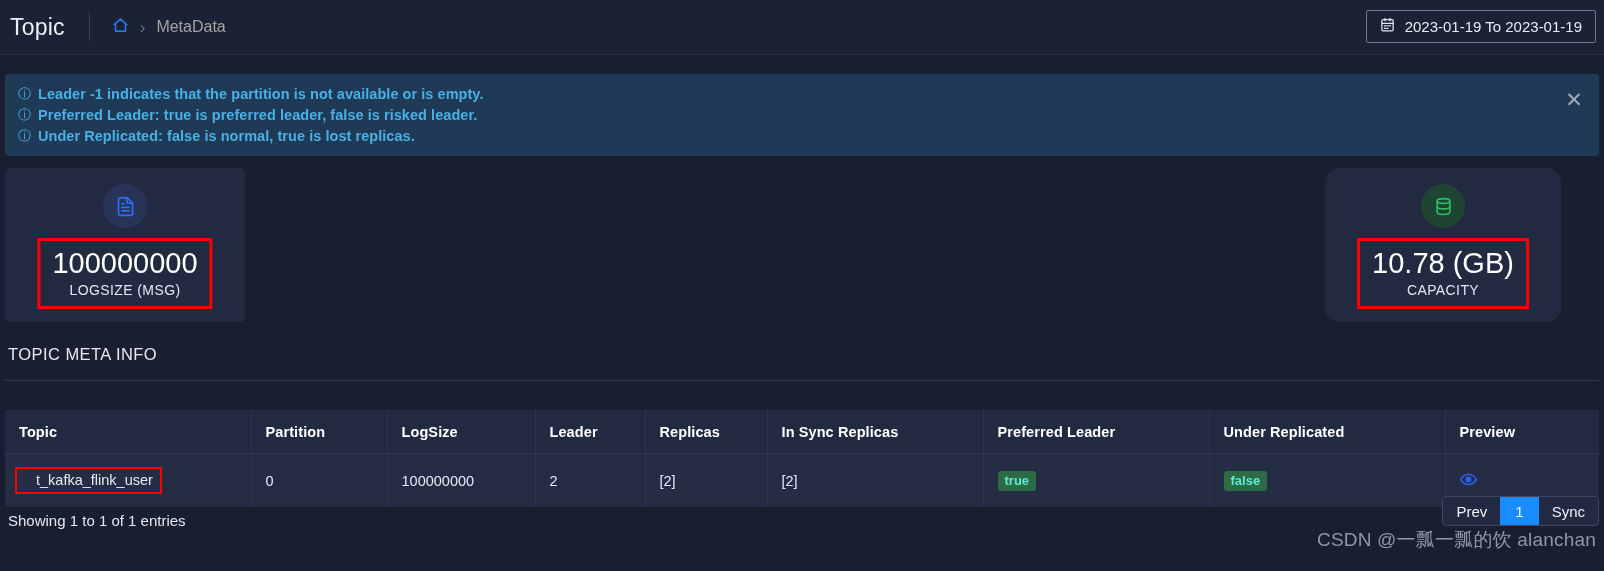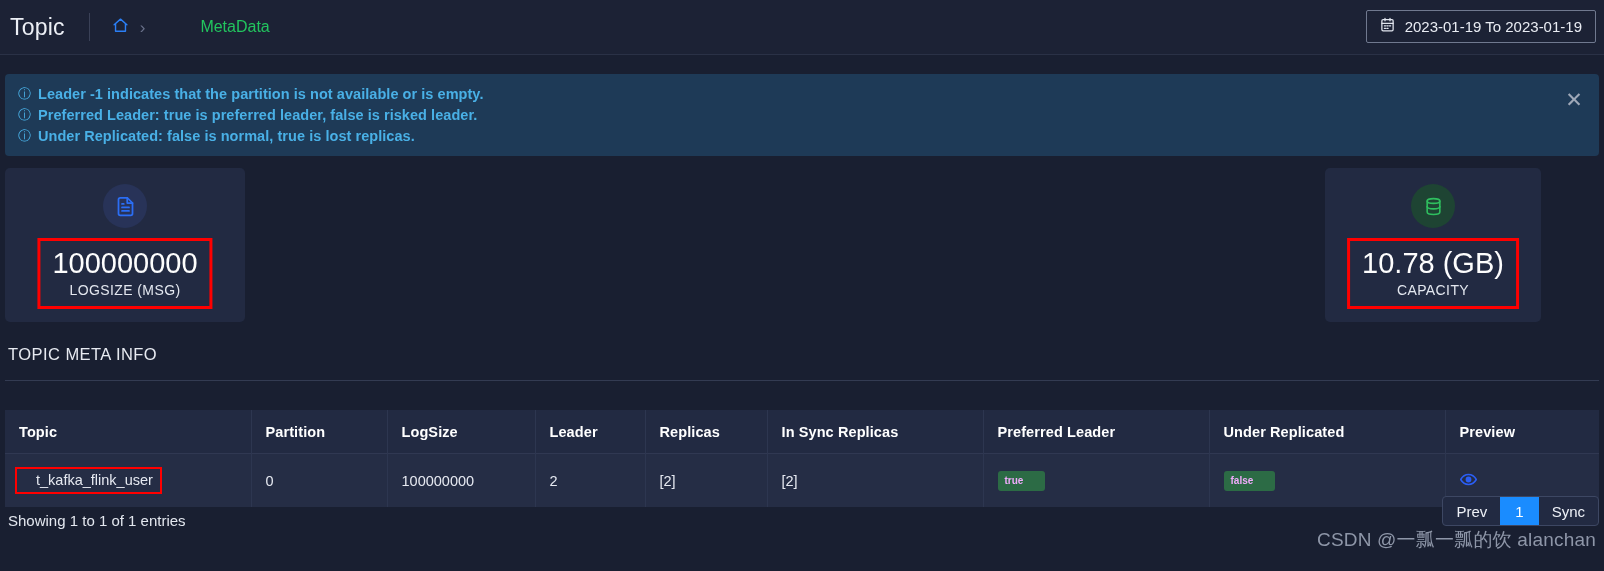--- a/index.html
+++ b/index.html
@@ -46,23 +46,22 @@
     gap: 11px;
   }
   .home-icon { display: block; }
   .crumb-sep {
     color: #69718a;
     font-size: 17px;
     line-height: 1;
     font-weight: 300;
   }
   .crumb-text {
-    color: #22c55e;
+    color: #a3a3a3;
     font-size: 16px;
-    margin-left: 44px;
   }
   .daterange {
     position: absolute;
     right: 8px; top: 10px;
     height: 33px;
     display: flex;
     align-items: center;
     gap: 10px;
     padding: 0 13px;
     border: 1px solid #70798f;
@@ -117,21 +116,21 @@
 
   
   .stat-card {
     position: absolute;
     top: 168px;
     height: 154px;
     background: #222a42;
     border-radius: 5px;
   }
   #card-logsize { left: 5px; width: 240px; }
-  #card-capacity { left: 1325px; width: 216px; }
+  #card-capacity { left: 1325px; width: 236px; border-radius: 15px; }
 
   .stat-iconwrap {
     position: absolute;
     left: 50%;
     transform: translateX(-50%);
     top: 16px;
     width: 44px; height: 44px;
     border-radius: 50%;
     display: flex;
     align-items: center;
@@ -216,25 +215,25 @@
 
   .topic-cell-inner {
     display: inline-block;
     border: 2px solid #ff0000;
     padding: 3px 7px 4px 19px;
     margin-left: -4px;
   }
   .badge {
     display: inline-block;
     background: #2c6b45;
-    color: #f0abfc;
-    font-size: 10px;
+    color: #5eead4;
+    font-size: 13px;
     font-weight: bold;
     border-radius: 3px;
-    padding: 2px 22px 3px 7px;
+    padding: 2px 7px 3px 7px;
     line-height: 15px;
   }
   .eye-icon { display: inline-block; vertical-align: middle; }
 
   
   .footer-note {
     position: absolute;
     left: 8px; top: 512px;
     font-size: 15px;
     color: #e3e7ef;

